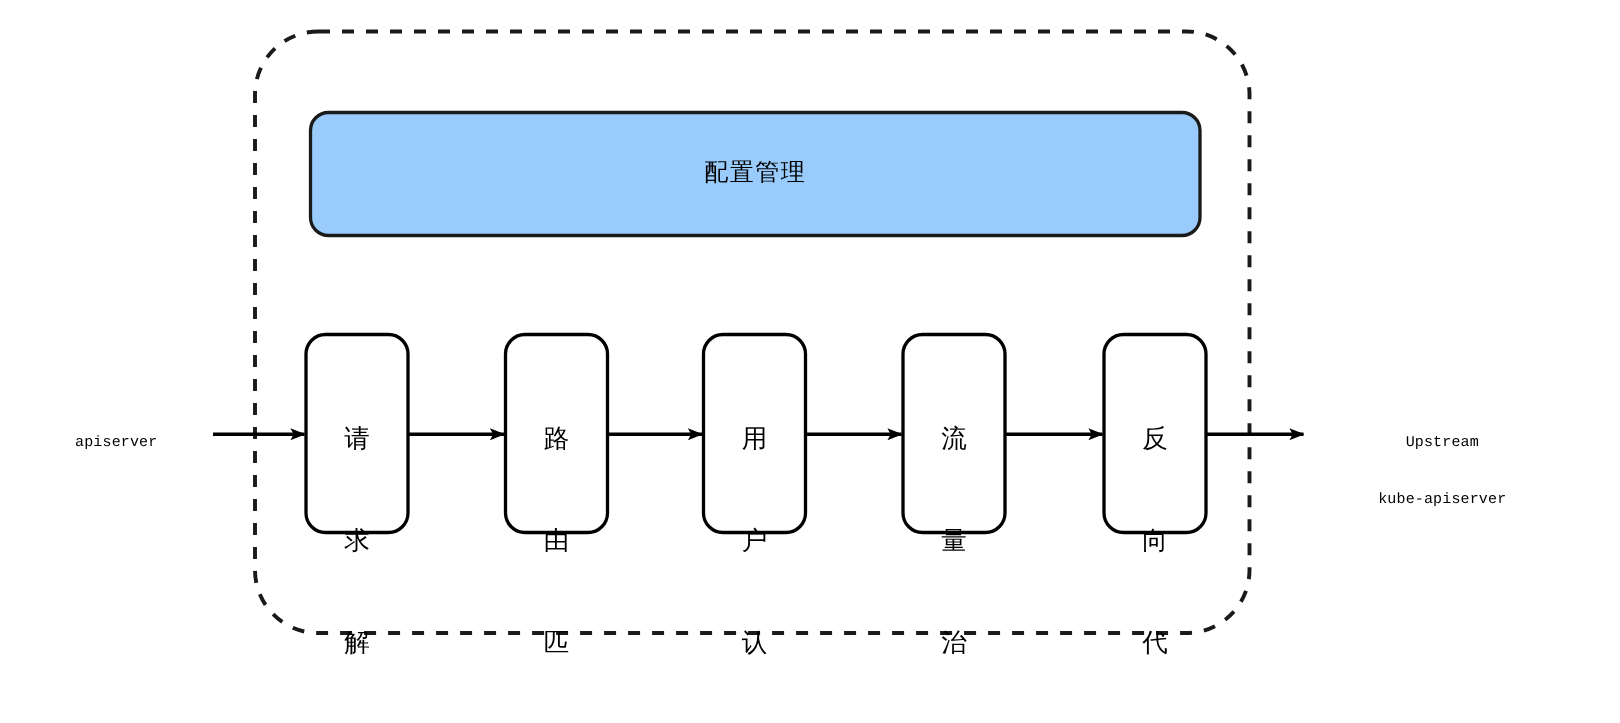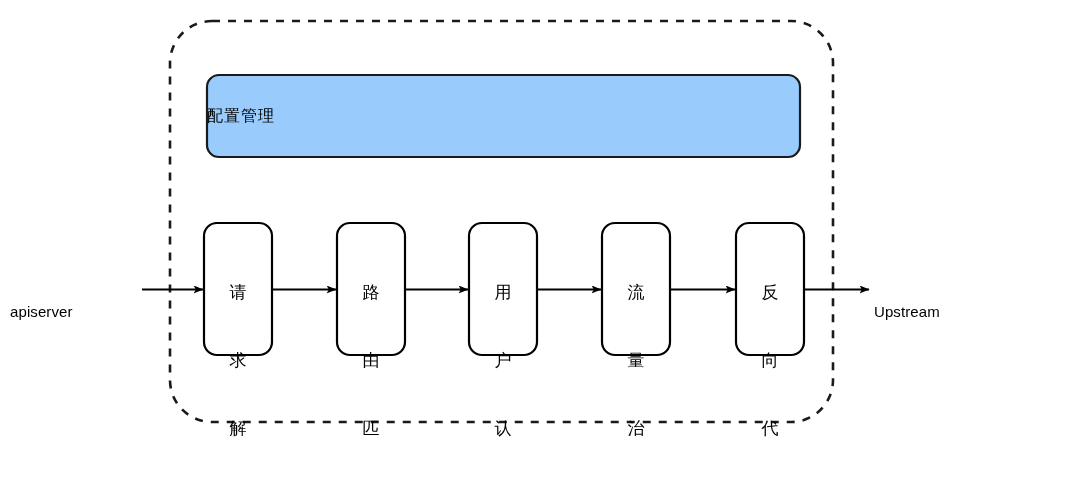--- a/index.html
+++ b/index.html
@@ -24,30 +24,31 @@
     top: 0;
     width: 1080px;
     height: 482px;
   }
 
   
   .txt {
     position: absolute;
     margin: 0;
     padding: 0;
-    text-align: left;
+    text-align: center;
     line-height: 1.28;
     white-space: pre;
     pointer-events: none;
   }
 
   .side-label {
-    font-size: 15px;
+    font-size: 10px;
     color: #000000;
     letter-spacing: 0.1px;
+    font-family: Liberation Mono, monospace;
   }
 
   #label-apiserver-request {
     left: 10px;
     top: 264px;
     width: 135px;
   }
   #label-upstream {
     left: 874px;
     top: 264px;
@@ -113,20 +114,21 @@
     <line x1="670" y1="289.5" x2="735" y2="289.5" stroke="#000000" stroke-width="2.2" marker-end="url(#arrowhead)"></line>
     <line x1="804" y1="289.5" x2="869" y2="289.5" stroke="#000000" stroke-width="2.2" marker-end="url(#arrowhead)"></line>
   </svg>
 
   <div class="txt side-label" id="label-apiserver-request">
     <div>apiserver</div>
   </div>
 
   <div class="txt side-label" id="label-upstream">
     <div>Upstream</div>
+    <div>kube-apiserver</div>
   </div>
 
   <div class="txt cn-banner-text">配置管理</div>
 
   <div class="txt stage-text s4" id="stage-text-0">
     <span>请</span>
     <span>求</span>
     <span>解</span>
     
   </div>

